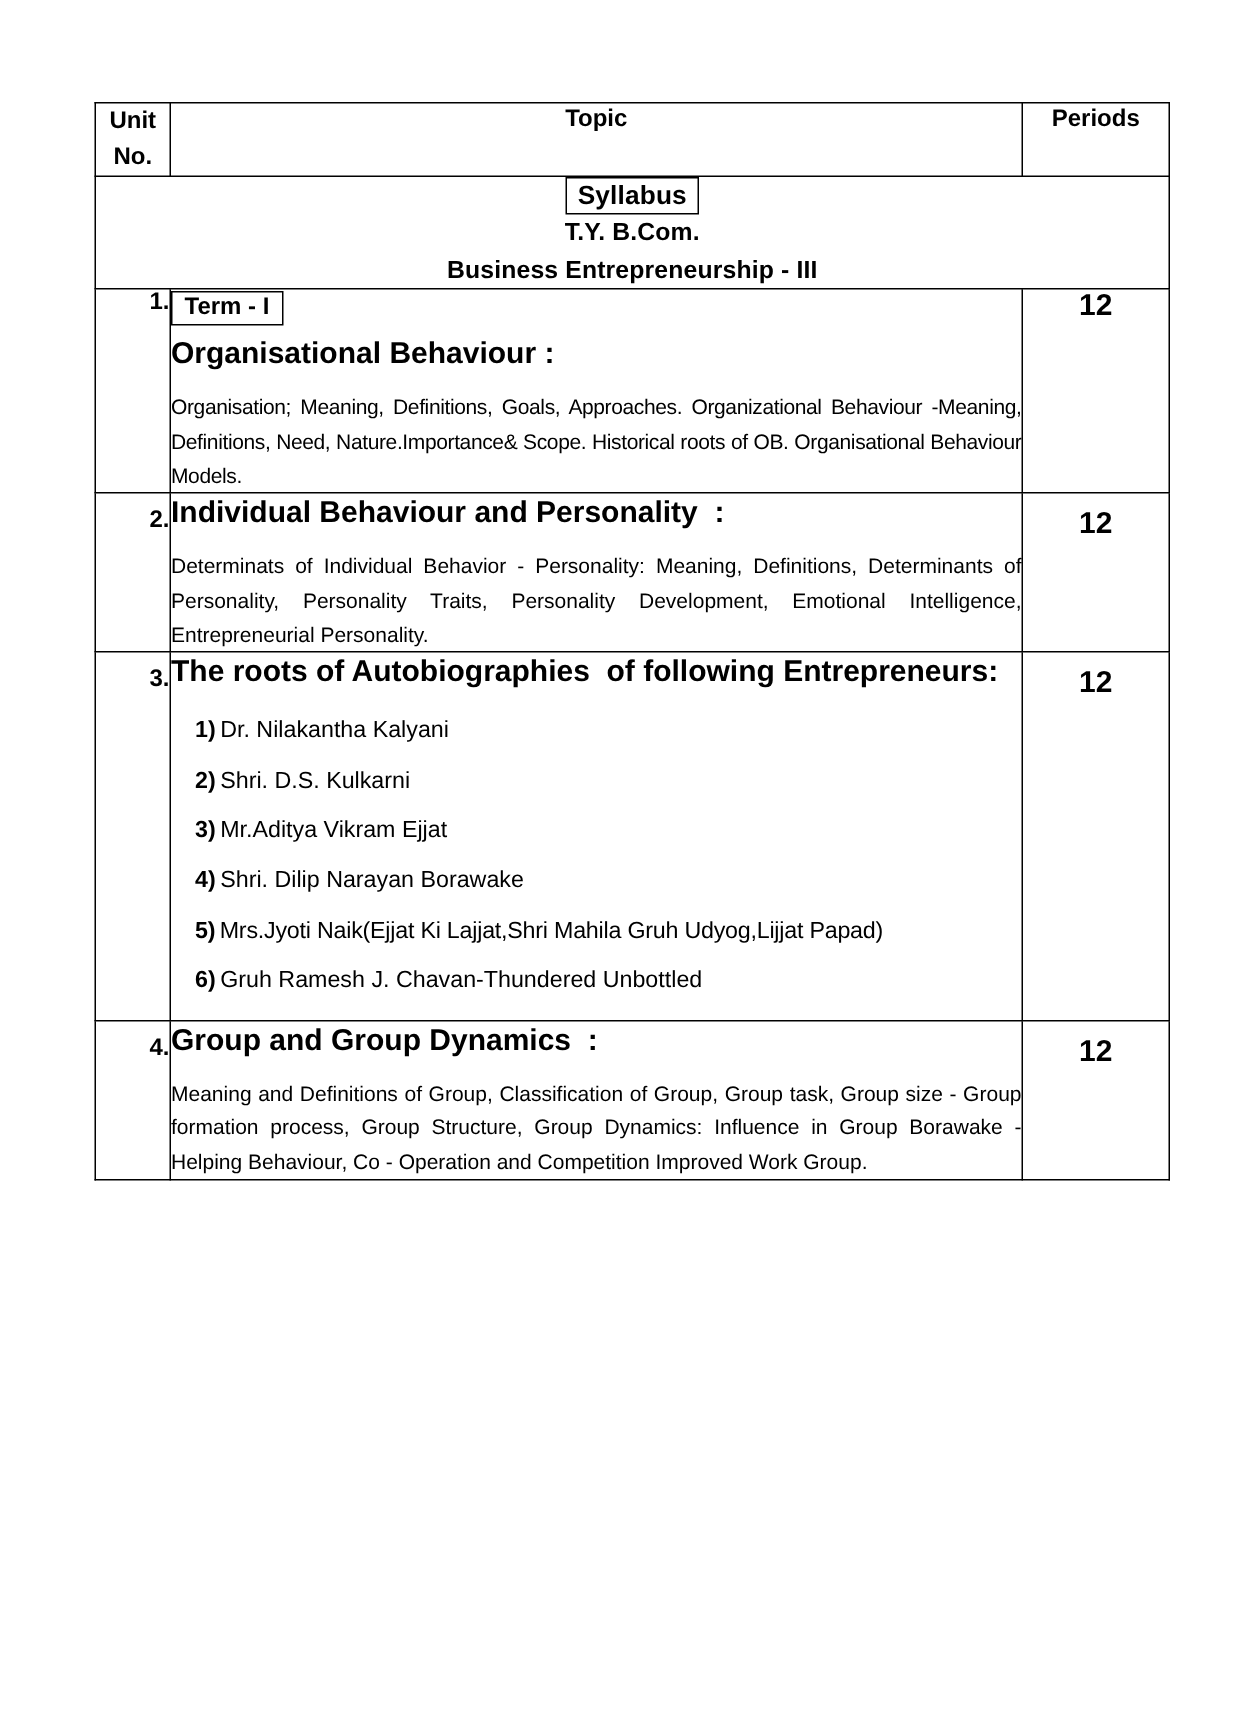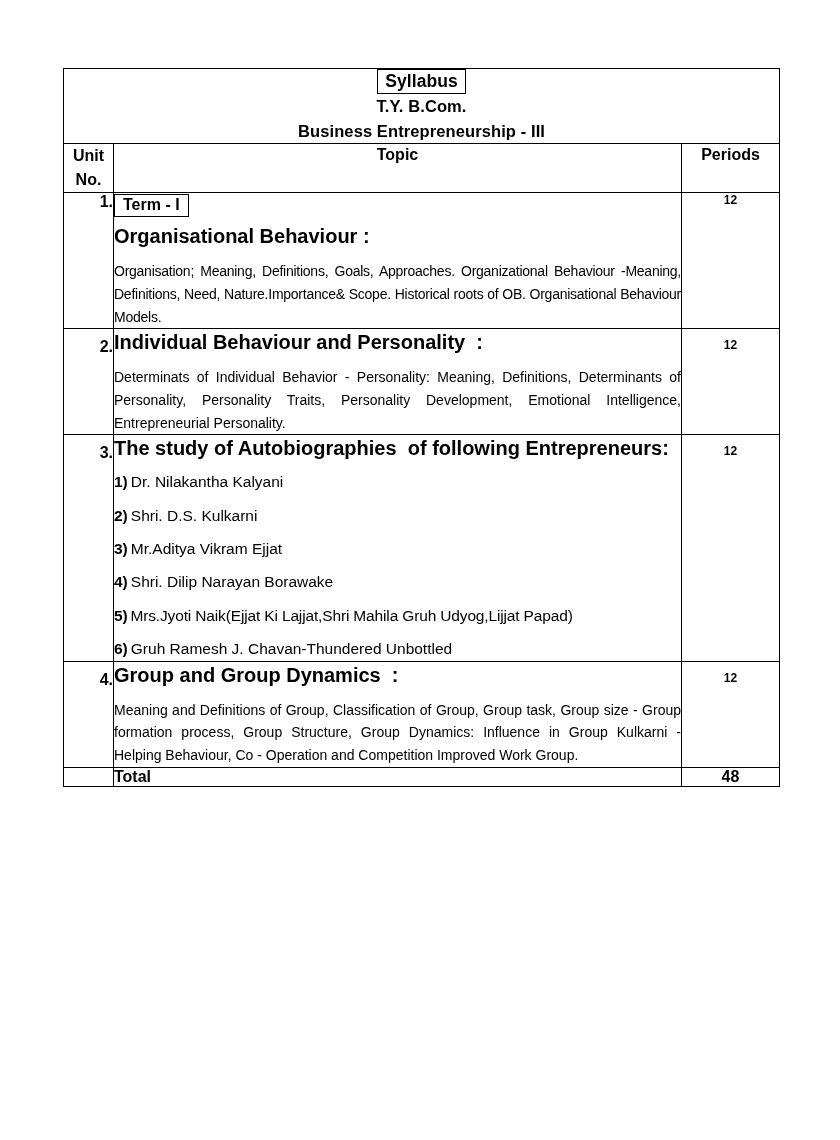--- a/index.html
+++ b/index.html
@@ -79,21 +79,21 @@
   .unit-no {
     text-align: right;
     font-size: 16px;
     font-weight: bold;
     padding: 40px 9px 0 0;
   }
   .unit-no.no-term { padding-top: 9px; }
 
   .periods {
     text-align: center;
-    font-size: 12px;
+    font-size: 20px;
     font-weight: bold;
     padding: 40px 0 0 0;
   }
   .periods.no-term { padding-top: 9px; }
 
   .topic-cell {
     padding: 8px 10px 10px 11px;
     position: relative;
   }
 
@@ -124,21 +124,21 @@
     text-align: justify;
     text-justify: inter-word;
   }
   .topic-body.cond {
     letter-spacing: -0.25px;
     word-spacing: -0.5px;
   }
 
   .entrep-list {
     list-style: none;
-    margin: 0;
+    margin: 16px;
     padding: 0;
   }
   .entrep-list li {
     font-size: 15.5px;
     line-height: 1.25;
     margin: 0 0 14px 0;
     white-space: nowrap;
   }
   .entrep-list li:last-child { margin-bottom: 2px; }
   .entrep-list .marker {
@@ -169,39 +169,39 @@
 
   <table class="syllabus-table">
     <colgroup>
       <col class="col-unit">
       <col class="col-topic">
       <col class="col-period">
     </colgroup>
     <tbody>
 
       <tr>
+        <td class="colhead colhead-unit">
+          <div>Unit</div>
+          <div>No.</div>
+        </td>
+        <td class="colhead">Topic</td>
+        <td class="colhead">Periods</td>
+      </tr>
+
+      <tr>
         <td colspan="3" class="title-cell">
           <div>
             <span class="title-boxed">Syllabus</span>
           </div>
           <div class="title-line">T.Y. B.Com.</div>
           <div class="title-line">Business Entrepreneurship - III</div>
         </td>
       </tr>
 
       <tr>
-        <td class="colhead colhead-unit">
-          <div>Unit</div>
-          <div>No.</div>
-        </td>
-        <td class="colhead">Topic</td>
-        <td class="colhead">Periods</td>
-      </tr>
-
-      <tr>
         <td class="unit-no">1.</td>
         <td class="topic-cell">
           <div class="term-box-wrap">
             <span class="term-box">Term - I</span>
           </div>
           <p class="topic-heading">Organisational Behaviour :</p>
           <p class="topic-body cond">Organisation; Meaning, Definitions, Goals, Approaches. Organizational Behaviour -Meaning, Definitions, Need, Nature.Importance&amp; Scope. Historical roots of OB. Organisational Behaviour Models.</p>
         </td>
         <td class="periods">12</td>
       </tr>
@@ -211,21 +211,21 @@
         <td class="topic-cell">
           <p class="topic-heading">Individual Behaviour and Personality  :</p>
           <p class="topic-body">Determinats of  Individual Behavior - Personality: Meaning, Definitions, Determinants of Personality,  Personality Traits, Personality Development, Emotional Intelligence, Entrepreneurial Personality.</p>
         </td>
         <td class="periods no-term">12</td>
       </tr>
 
       <tr>
         <td class="unit-no no-term">3.</td>
         <td class="topic-cell">
-          <p class="topic-heading">The study of Autobiographies  of following Entrepreneurs:</p>
+          <p class="topic-heading">The roots of Autobiographies  of following Entrepreneurs:</p>
           <ul class="entrep-list">
             <li>
               <span class="marker">1)</span><span>Dr. Nilakantha Kalyani</span>
             </li>
             <li>
               <span class="marker">2)</span><span>Shri. D.S. Kulkarni</span>
             </li>
             <li>
               <span class="marker">3)</span><span>Mr.Aditya Vikram Ejjat</span>
             </li>
@@ -240,27 +240,22 @@
             </li>
           </ul>
         </td>
         <td class="periods no-term">12</td>
       </tr>
 
       <tr>
         <td class="unit-no no-term">4.</td>
         <td class="topic-cell">
           <p class="topic-heading">Group and Group Dynamics  :</p>
-          <p class="topic-body">Meaning and Definitions of Group, Classification of Group, Group task, Group size - Group formation process, Group Structure, Group Dynamics: Influence in Group Kulkarni - Helping Behaviour, Co - Operation and Competition Improved Work Group.</p>
+          <p class="topic-body">Meaning and Definitions of Group, Classification of Group, Group task, Group size - Group formation process, Group Structure, Group Dynamics: Influence in Group Borawake - Helping Behaviour, Co - Operation and Competition Improved Work Group.</p>
         </td>
         <td class="periods no-term">12</td>
       </tr>
 
-      <tr>
-        <td class="total-blank"></td>
-        <td class="total-label">Total</td>
-        <td class="total-value">48</td>
-      </tr>
 
     </tbody>
   </table>
 
 </div>
 
 </body></html>

